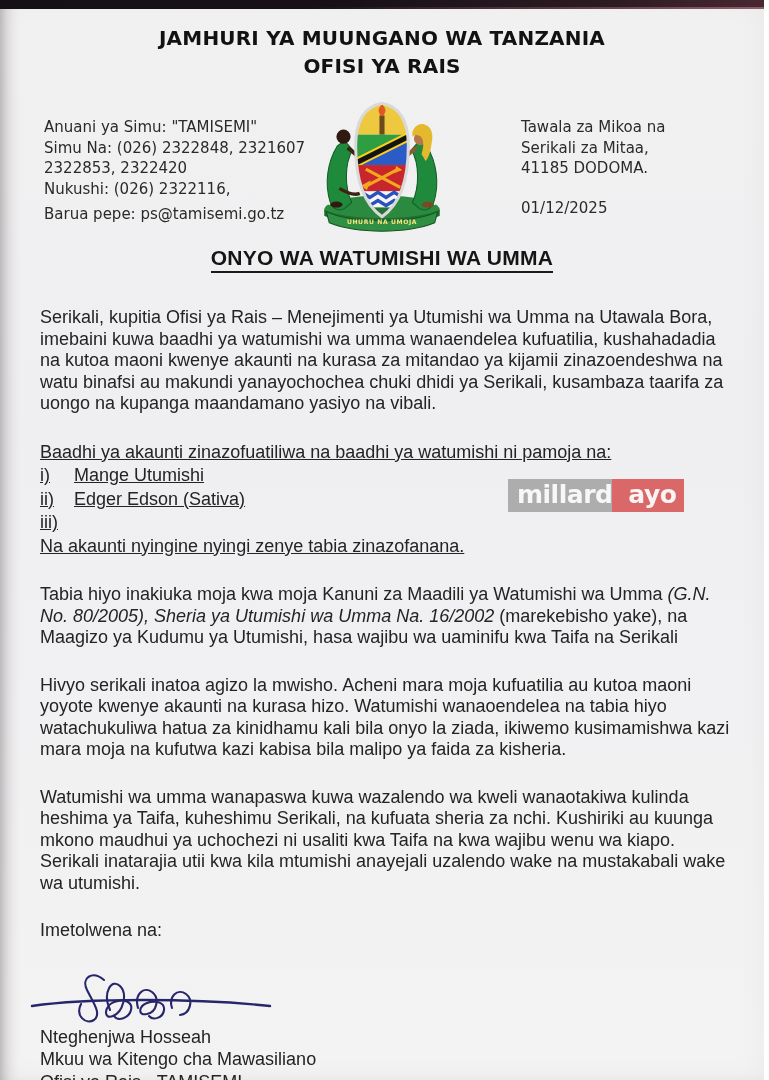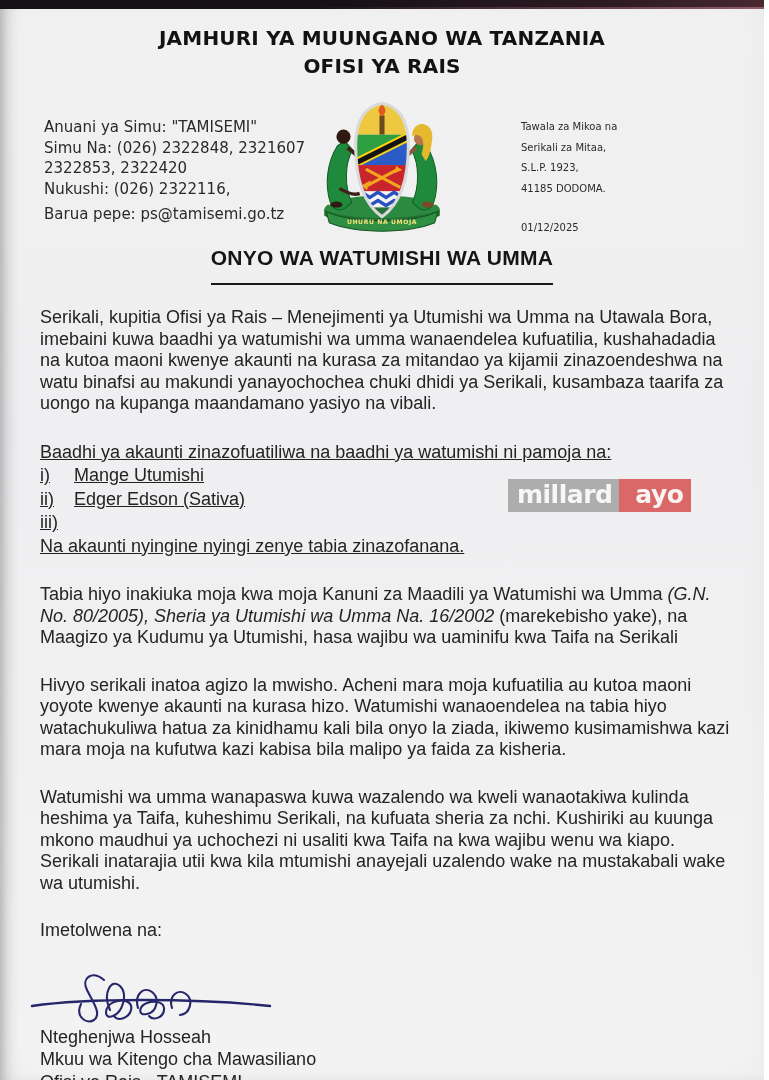--- a/index.html
+++ b/index.html
@@ -25,50 +25,50 @@
     text-align:center; font-family:"DejaVu Sans", sans-serif;
     font-weight:bold; font-size:20px; line-height:28px; color:#121212; letter-spacing:.2px;
   }
   .contact-left{
     position:absolute; left:44px; top:117px; width:280px;
     font-family:"DejaVu Sans", sans-serif; font-size:15px; line-height:20.5px; color:#2a2a2a;
   }
   .contact-left .last{ margin-top:5px; }
   .addr-right{
     position:absolute; left:521px; top:117px; width:210px;
-    font-family:"DejaVu Sans", sans-serif; font-size:10px; line-height:20.5px; color:#2a2a2a;
+    font-family:"DejaVu Sans", sans-serif; font-size:15px; line-height:20.5px; color:#2a2a2a;
   }
   .addr-right .date{ margin-top:19px; }
   .emblem{ position:absolute; left:306px; top:91px; }
   .subject{
     position:absolute; top:246px; left:0; width:100%; text-align:center;
   }
   .subject span{
     display:inline-block; font-weight:bold; font-size:21px; color:#151515;
-    border-bottom:2.5px solid #1a1a1a; padding-bottom:13px; letter-spacing:.3px;
+    border-bottom:2.5px solid #1a1a1a; padding-bottom:1px; letter-spacing:.3px;
   }
   .body-text{
     position:absolute; left:40px; top:307px; width:692px;
     font-size:18px; line-height:21.5px; color:#242424;
   }
   .body-text p{ margin:0 0 26px 0; }
   .list{ margin:0;text-decoration:underline; }
   .list-row{ display:flex; line-height:23.5px; }
   .list-row .marker{ width:34px; flex:0 0 34px; }
   .outro{ margin-bottom:26px; line-height:23.5px; }
   .ital{ font-style:italic; }
   .issued{ margin-bottom:0; }
   .sig-wrap{ margin:2px 0 0 -14px; height:58px; }
   .signer{ line-height:22.5px; }
   .watermark{
     position:absolute; left:508px; top:479px; height:33px; display:flex; align-items:stretch;
     opacity:.93; font-family:"DejaVu Sans", sans-serif; font-weight:bold; font-size:25px;
     letter-spacing:-0.5px;
   }
-  .watermark .w1{ background:rgba(163,163,163,.92); color:#f8f8f8; padding:0 7px 2px 9px; display:flex; align-items:center; }
+  .watermark .w1{ background:rgba(163,163,163,.92); color:#f8f8f8; padding:0 0 2px 9px; display:flex; align-items:center; }
   .watermark .w2{ background:rgba(216,81,81,.92); color:#faf5f5; padding:0 8px 2px 16px; display:flex; align-items:center; }
 </style>
 </head>
 <body>
 
 <div class="page">
 
   <div class="topbar"></div>
 
   <div class="doc-title">
@@ -137,21 +137,20 @@
       <g>
         <path d="M20,119 C45,131 105,131 130,119 L127,130 C100,141 50,141 23,130 Z" fill="#2f8f43" stroke="#14521f" stroke-width="1"></path>
         <text x="75" y="131" text-anchor="middle" font-size="6" font-weight="bold" fill="#f9e27d" font-family="DejaVu Sans, sans-serif" letter-spacing="0.6">UHURU NA UMOJA</text>
       </g>
     </svg>
   </div>
 
   <div class="addr-right">
     <div>Tawala za Mikoa na</div>
     <div>Serikali za Mitaa,</div>
-    <div>S.L.P. 1923,</div>
     <div>41185 DODOMA.</div>
     <div class="date">01/12/2025</div>
   </div>
 
   <div class="subject">
     <span>ONYO WA WATUMISHI WA UMMA</span>
   </div>
 
   <div class="body-text">
     <p>Serikali, kupitia Ofisi ya Rais – Menejimenti ya Utumishi wa Umma na Utawala Bora, imebaini kuwa baadhi ya watumishi wa umma wanaendelea kufuatilia, kushahadadia na kutoa maoni kwenye akaunti na kurasa za mitandao ya kijamii zinazoendeshwa na watu binafsi au makundi yanayochochea chuki dhidi ya Serikali, kusambaza taarifa za uongo na kupanga maandamano yasiyo na vibali.</p>

